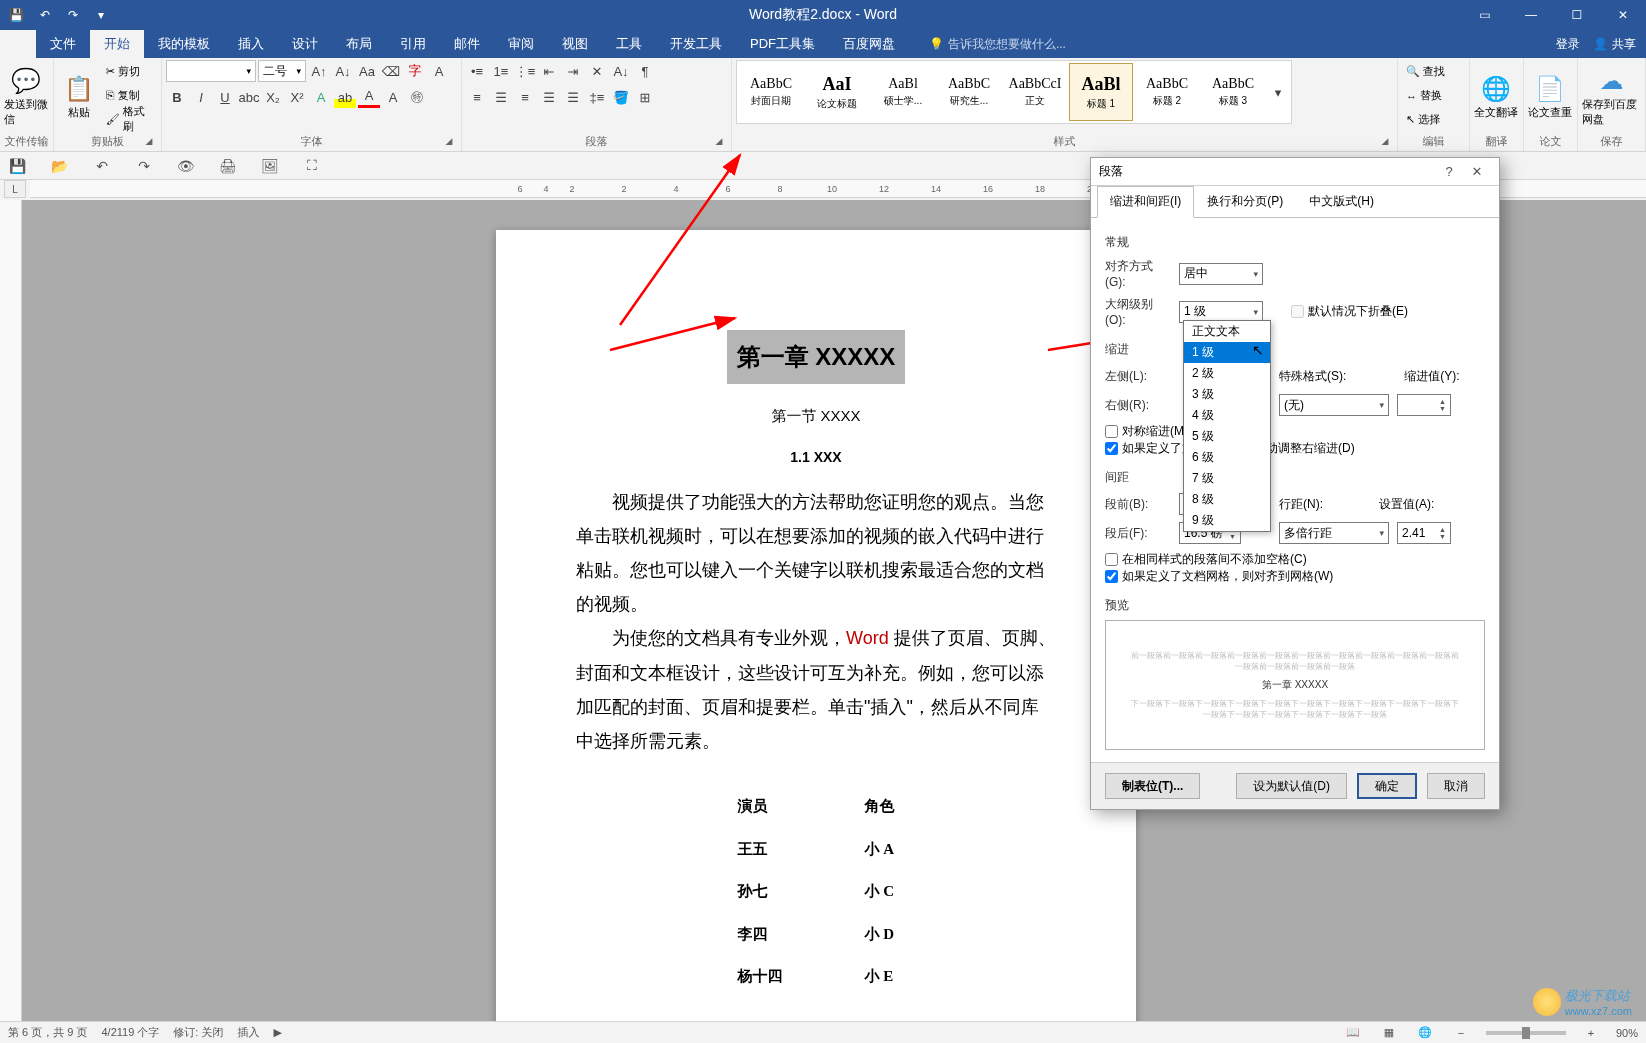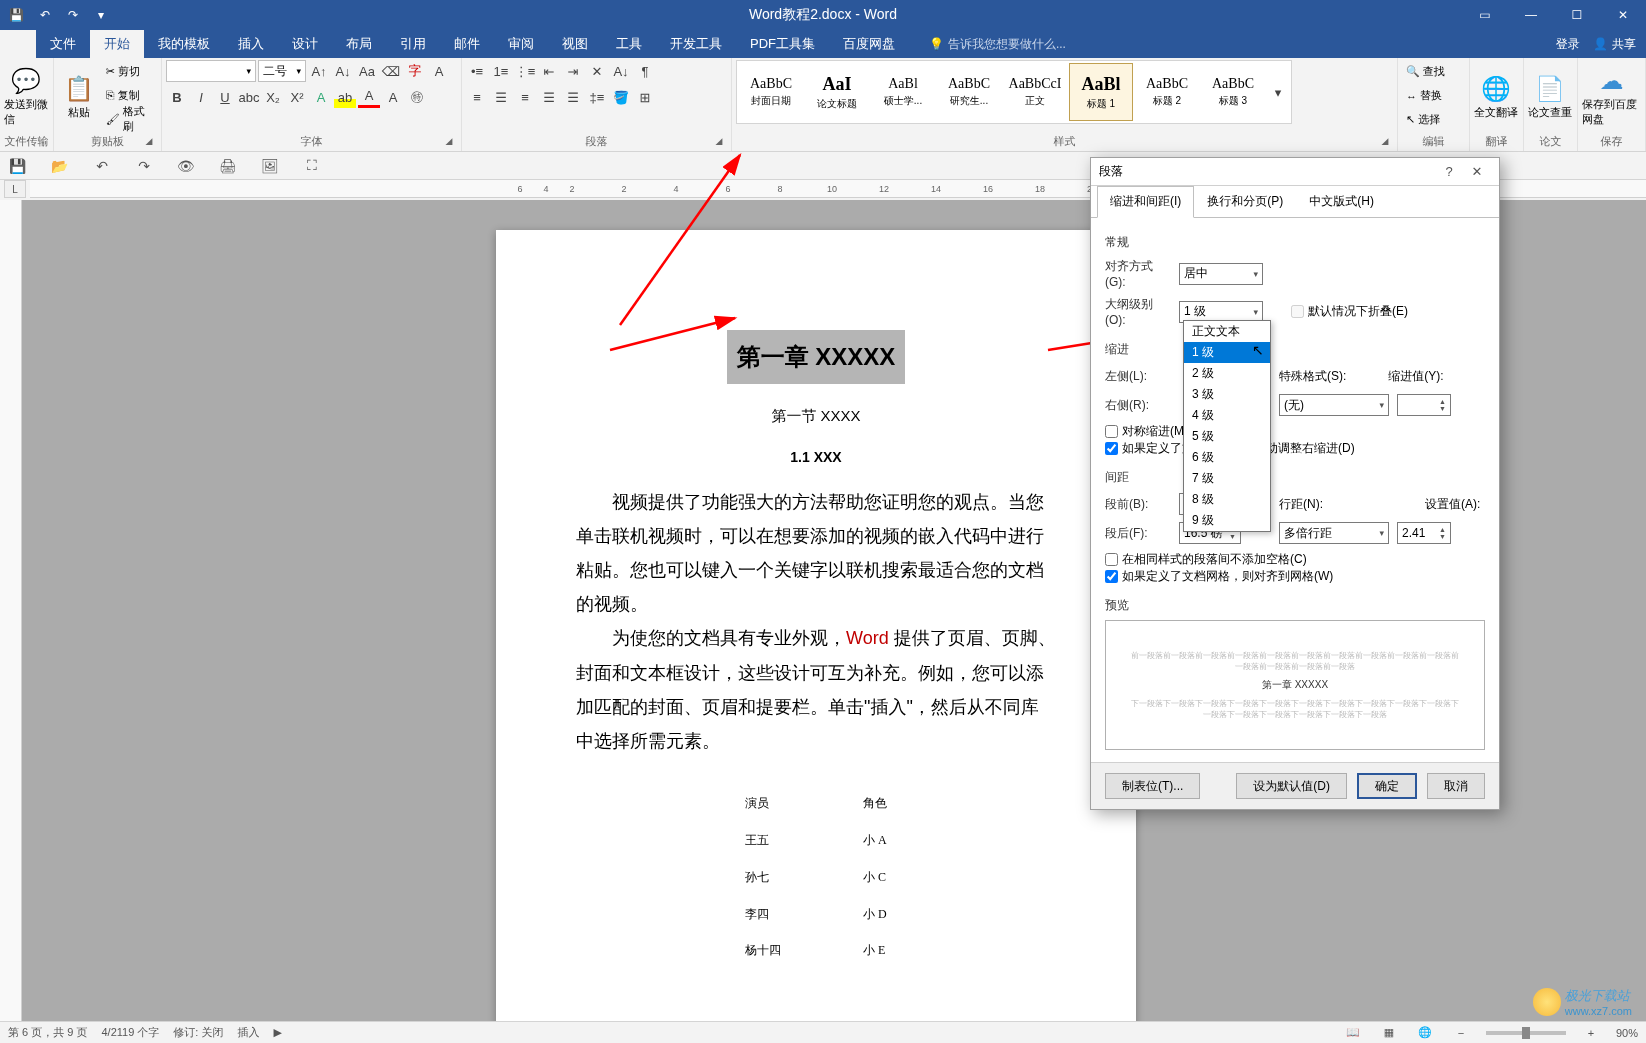--- a/index.html
+++ b/index.html
@@ -55,21 +55,21 @@
 
 .docarea { position: absolute; left: 22px; right: 0; top: 200px; bottom: 22px; background: #ababab; overflow: hidden; }
 .page { position: absolute; left: 474px; top: 30px; width: 640px; min-height: 900px; background: white; box-shadow: 0 2px 8px rgba(0,0,0,0.3); padding: 100px 80px 40px 80px; font-family: "SimSun", serif; font-size: 13px; line-height: 1.9; color: #000; }
 .doc-h1 { text-align: center; font-size: 24px; font-weight: bold; background: #b5b5b5; display: inline-block; padding: 4px 10px; }
 .doc-h1-wrap { text-align: center; margin-bottom: 18px; }
 .doc-h2 { text-align: center; font-size: 15px; margin: 14px 0; }
 .doc-h3 { text-align: center; font-weight: bold; font-size: 14px; margin: 14px 0; }
 .doc-p { text-indent: 2em; font-size: 18px; }
 .doc-p .red { color: #c00000; }
 .doc-table { margin: 26px auto 0 auto; }
-.doc-table td { padding: 6px 40px; font-size: 12px; text-align: left; font-family: "SimSun", serif; }
+.doc-table td { padding: 6px 40px; font-size: 15px; text-align: left; font-family: "SimSun", serif; font-weight: bold; }
 
 
 .arrow { position: absolute; pointer-events: none; }
 
 
 .dialog { position: absolute; left: 1090px; top: 157px; width: 410px; background: #f0f0f0; border: 1px solid #a0a0a0; box-shadow: 4px 4px 16px rgba(0,0,0,0.35); font-size: 12px; z-index: 100; }
 .dialog-title { height: 28px; background: white; border-bottom: 1px solid #d0d0d0; display: flex; align-items: center; padding: 0 8px; font-size: 12px; }
 .dialog-title .spacer { flex: 1; }
 .dialog-title .dbtn { width: 28px; text-align: center; font-size: 13px; color: #555; }
 .dialog-tabs { display: flex; background: white; border-bottom: 1px solid #c0c0c0; padding-left: 6px; }
@@ -83,21 +83,21 @@
 .dlg-combo .caret { margin-left: auto; font-size: 9px; color: #555; }
 .dlg-spin { height: 22px; width: 62px; border: 1px solid #7a7a7a; background: white; display: flex; align-items: center; padding: 0 4px; font-size: 12px; }
 .dlg-spin .spinbtns { margin-left: auto; display: flex; flex-direction: column; font-size: 7px; line-height: 7px; color: #555; }
 .dlg-check { display: flex; align-items: center; gap: 4px; font-size: 12px; }
 .dlg-check input { width: 13px; height: 13px; }
 .dlg-preview { border: 1px solid #b0b0b0; height: 130px; margin: 6px 0; background: white; display: flex; flex-direction: column; align-items: center; justify-content: center; font-size: 8px; color: #b8b8b8; padding: 24px 24px; text-align: center; line-height: 1.4; }
 .dlg-preview .pv-title { color: #333; font-size: 10px; margin: 6px 0; }
 .dialog-footer { display: flex; gap: 10px; padding: 10px 14px; background: #f0f0f0; border-top: 1px solid #d0d0d0; justify-content: flex-end; }
 .dlg-btn { height: 26px; padding: 0 16px; border: 1px solid #adadad; background: #e1e1e1; font-size: 12px; display: flex; align-items: center; }
 .dlg-btn.primary { border: 2px solid #2b579a; }
-.dlg-btn.left { margin-right: auto; }
+.dlg-btn.left { margin-right: auto; font-weight: bold; }
 
 
 .dropdown { position: absolute; border: 1px solid #767676; background: white; font-size: 12px; box-shadow: 2px 2px 6px rgba(0,0,0,0.25); z-index: 200; }
 .dropdown-item { padding: 2px 8px; white-space: nowrap; }
 .dropdown-item.hover { background: #0078d7; color: white; }
 .cursor-arrow { position: absolute; font-size: 14px; color: black; z-index: 300; pointer-events: none; }
 
 
 .statusbar { position: absolute; left: 0; right: 0; bottom: 0; height: 22px; background: #f3f3f3; border-top: 1px solid #d4d4d4; display: flex; align-items: center; font-size: 11px; color: #555; padding: 0 8px; gap: 14px; }
 .statusbar .spacer { flex: 1; }
@@ -492,21 +492,21 @@
           <input type="checkbox" disabled="" style="">
           <span>默认情况下折叠(E)</span>
         </label>
     </div>
 
     <div class="dlg-section" style="margin-top:14px">缩进</div>
     <div class="dlg-row">
       <span class="dlg-label">左侧(L):</span>
       <div class="dlg-spin" style="visibility:hidden"></div>
       <span style="margin-left:30px">特殊格式(S):</span>
-      <span style="margin-left:34px">缩进值(Y):</span>
+      <span style="margin-left:50px">缩进值(Y):</span>
     </div>
     <div class="dlg-row">
       <span class="dlg-label">右侧(R):</span>
       <div class="dlg-spin" style="visibility:hidden"></div>
       <div class="dlg-combo" style="width:110px;margin-left:30px">
           <span>(无)</span>
           <span class="caret">▾</span>
         </div>
       <div class="dlg-spin" style="width:54px">
           <span></span>
@@ -529,21 +529,21 @@
     <div class="dlg-row">
       <span class="dlg-label">段前(B):</span>
       <div class="dlg-spin">
           <span>17 磅</span>
           <span class="spinbtns">
             <span>▲</span>
             <span>▼</span>
           </span>
         </div>
       <span style="margin-left:30px">行距(N):</span>
-      <span style="margin-left:94px">设置值(A):</span>
+      <span style="margin-left:48px">设置值(A):</span>
     </div>
     <div class="dlg-row">
       <span class="dlg-label">段后(F):</span>
       <div class="dlg-spin">
           <span>16.5 磅</span>
           <span class="spinbtns">
             <span>▲</span>
             <span>▼</span>
           </span>
         </div>

